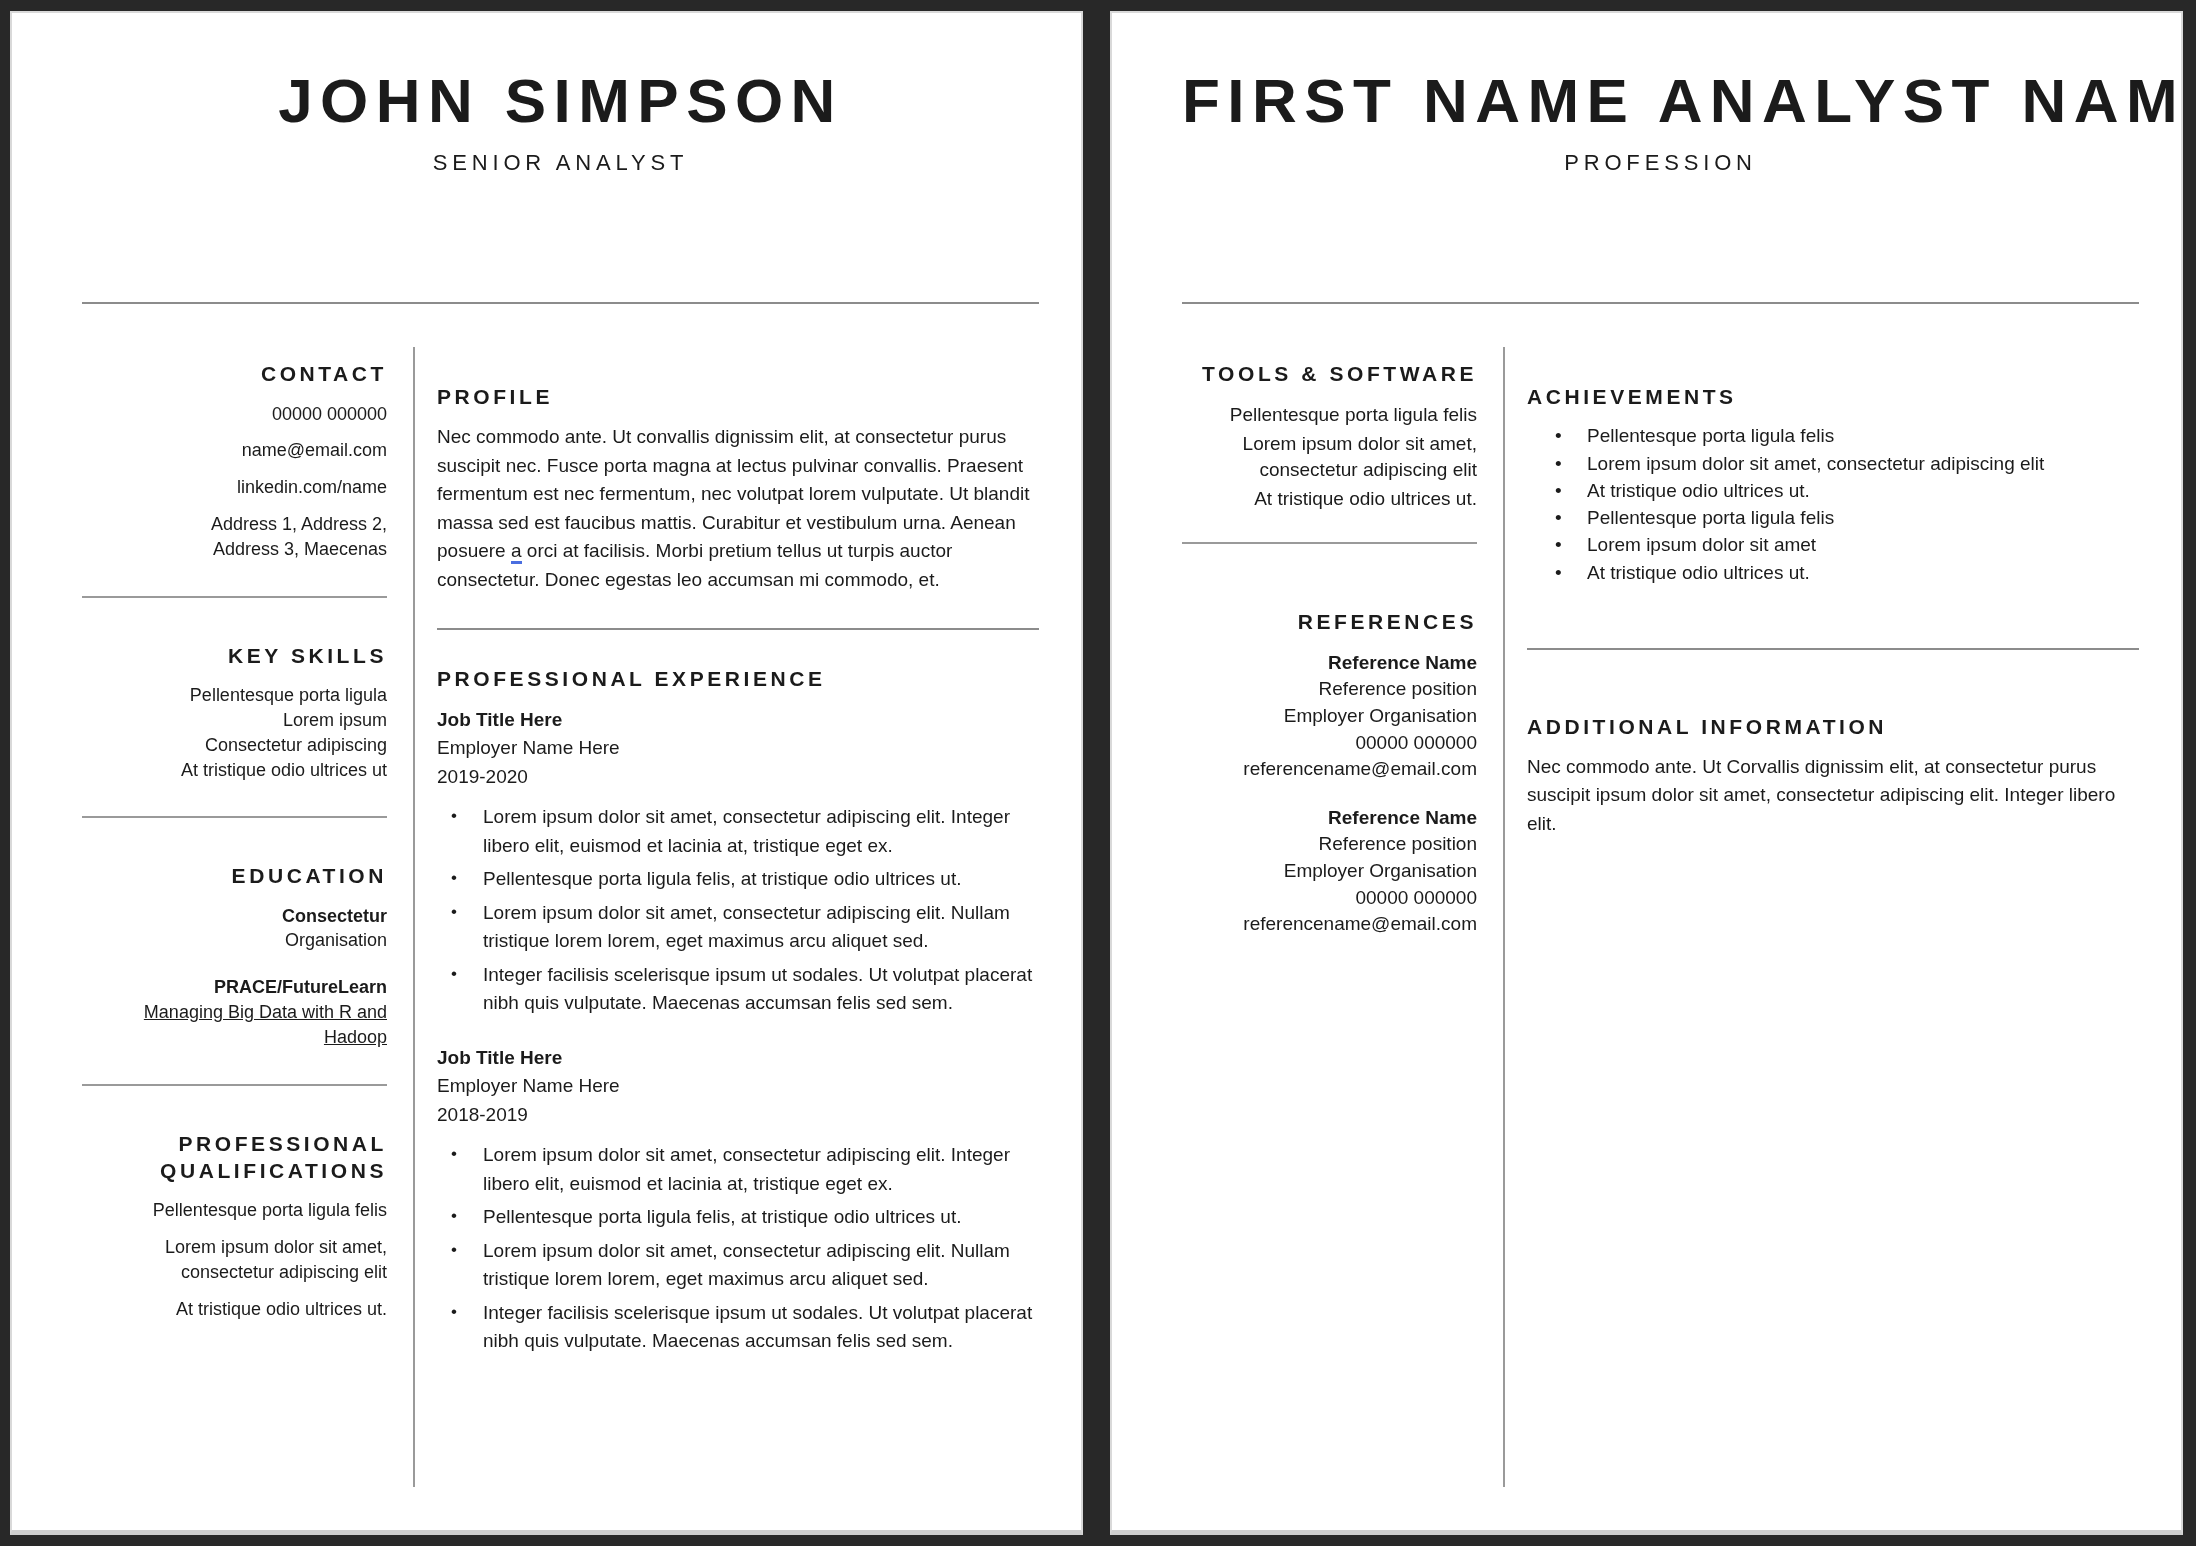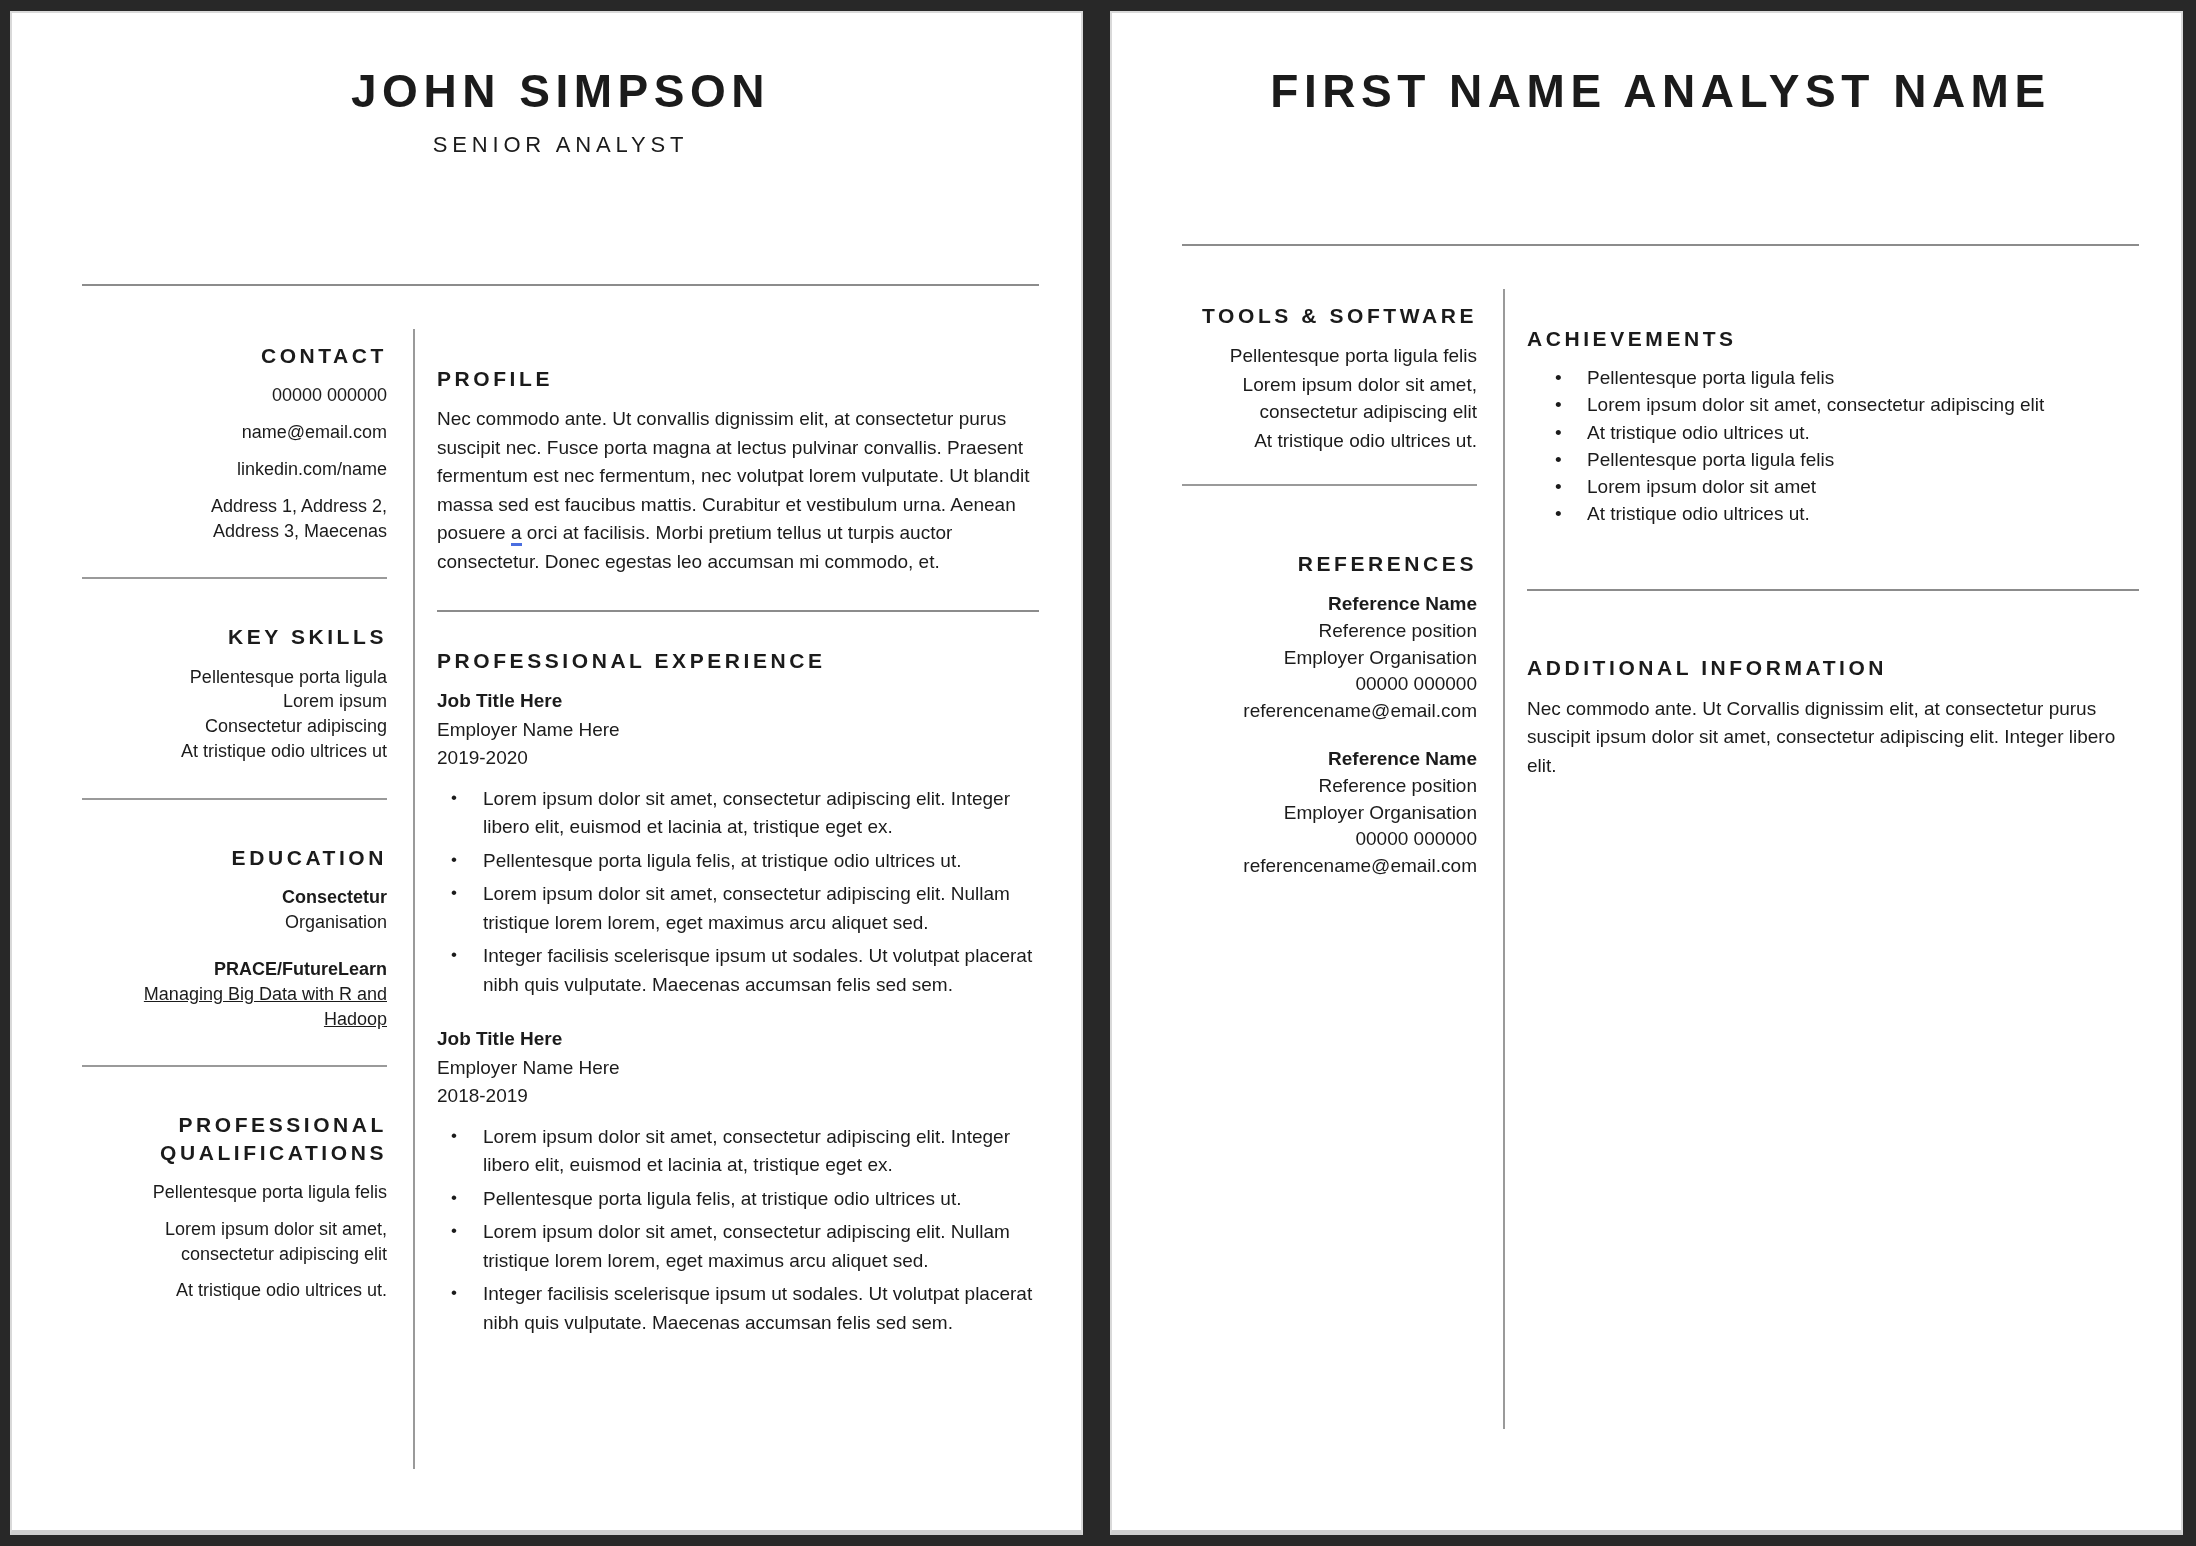--- a/index.html
+++ b/index.html
@@ -19,21 +19,21 @@
     height:1524px;
     border:2px solid #d9d9d9;
     border-bottom:5px solid #cfcfcf;
     padding:0 42px 0 70px;
     overflow:hidden;
     flex:0 0 auto;
   }
   
   .header { text-align:center; padding-top:52px; }
   .name {
-    font-size:46px; font-weight:700; letter-spacing:0.12em;
+    font-size:62px; font-weight:700; letter-spacing:0.12em;
     line-height:1.15; white-space:nowrap;
   }
   .subtitle {
     font-size:22px; font-weight:400; letter-spacing:0.22em;
     margin-top:14px; white-space:nowrap;
   }
   .top-rule { border:none; border-top:2px solid #8c8c8c; margin-top:126px; }
   
   .columns { display:flex; }
   .sidebar { width:305px; text-align:right; padding-top:56px; flex:0 0 auto; }
@@ -182,20 +182,21 @@
         </div>
       </section>
 
     </main>
   </div>
 </div>
 
 <div class="page page2">
   <div class="header">
     <div class="name">FIRST NAME ANALYST NAME</div>
+    <div class="subtitle">PROFESSION</div>
   </div>
   <hr class="top-rule">
 
   <div class="columns">
     <aside class="sidebar">
 
       <section>
         <div class="s-heading">TOOLS &amp; SOFTWARE</div>
         <p class="tools-line">Pellentesque porta ligula felis</p>
         <p class="tools-line">Lorem ipsum dolor sit amet, consectetur adipiscing elit</p>

